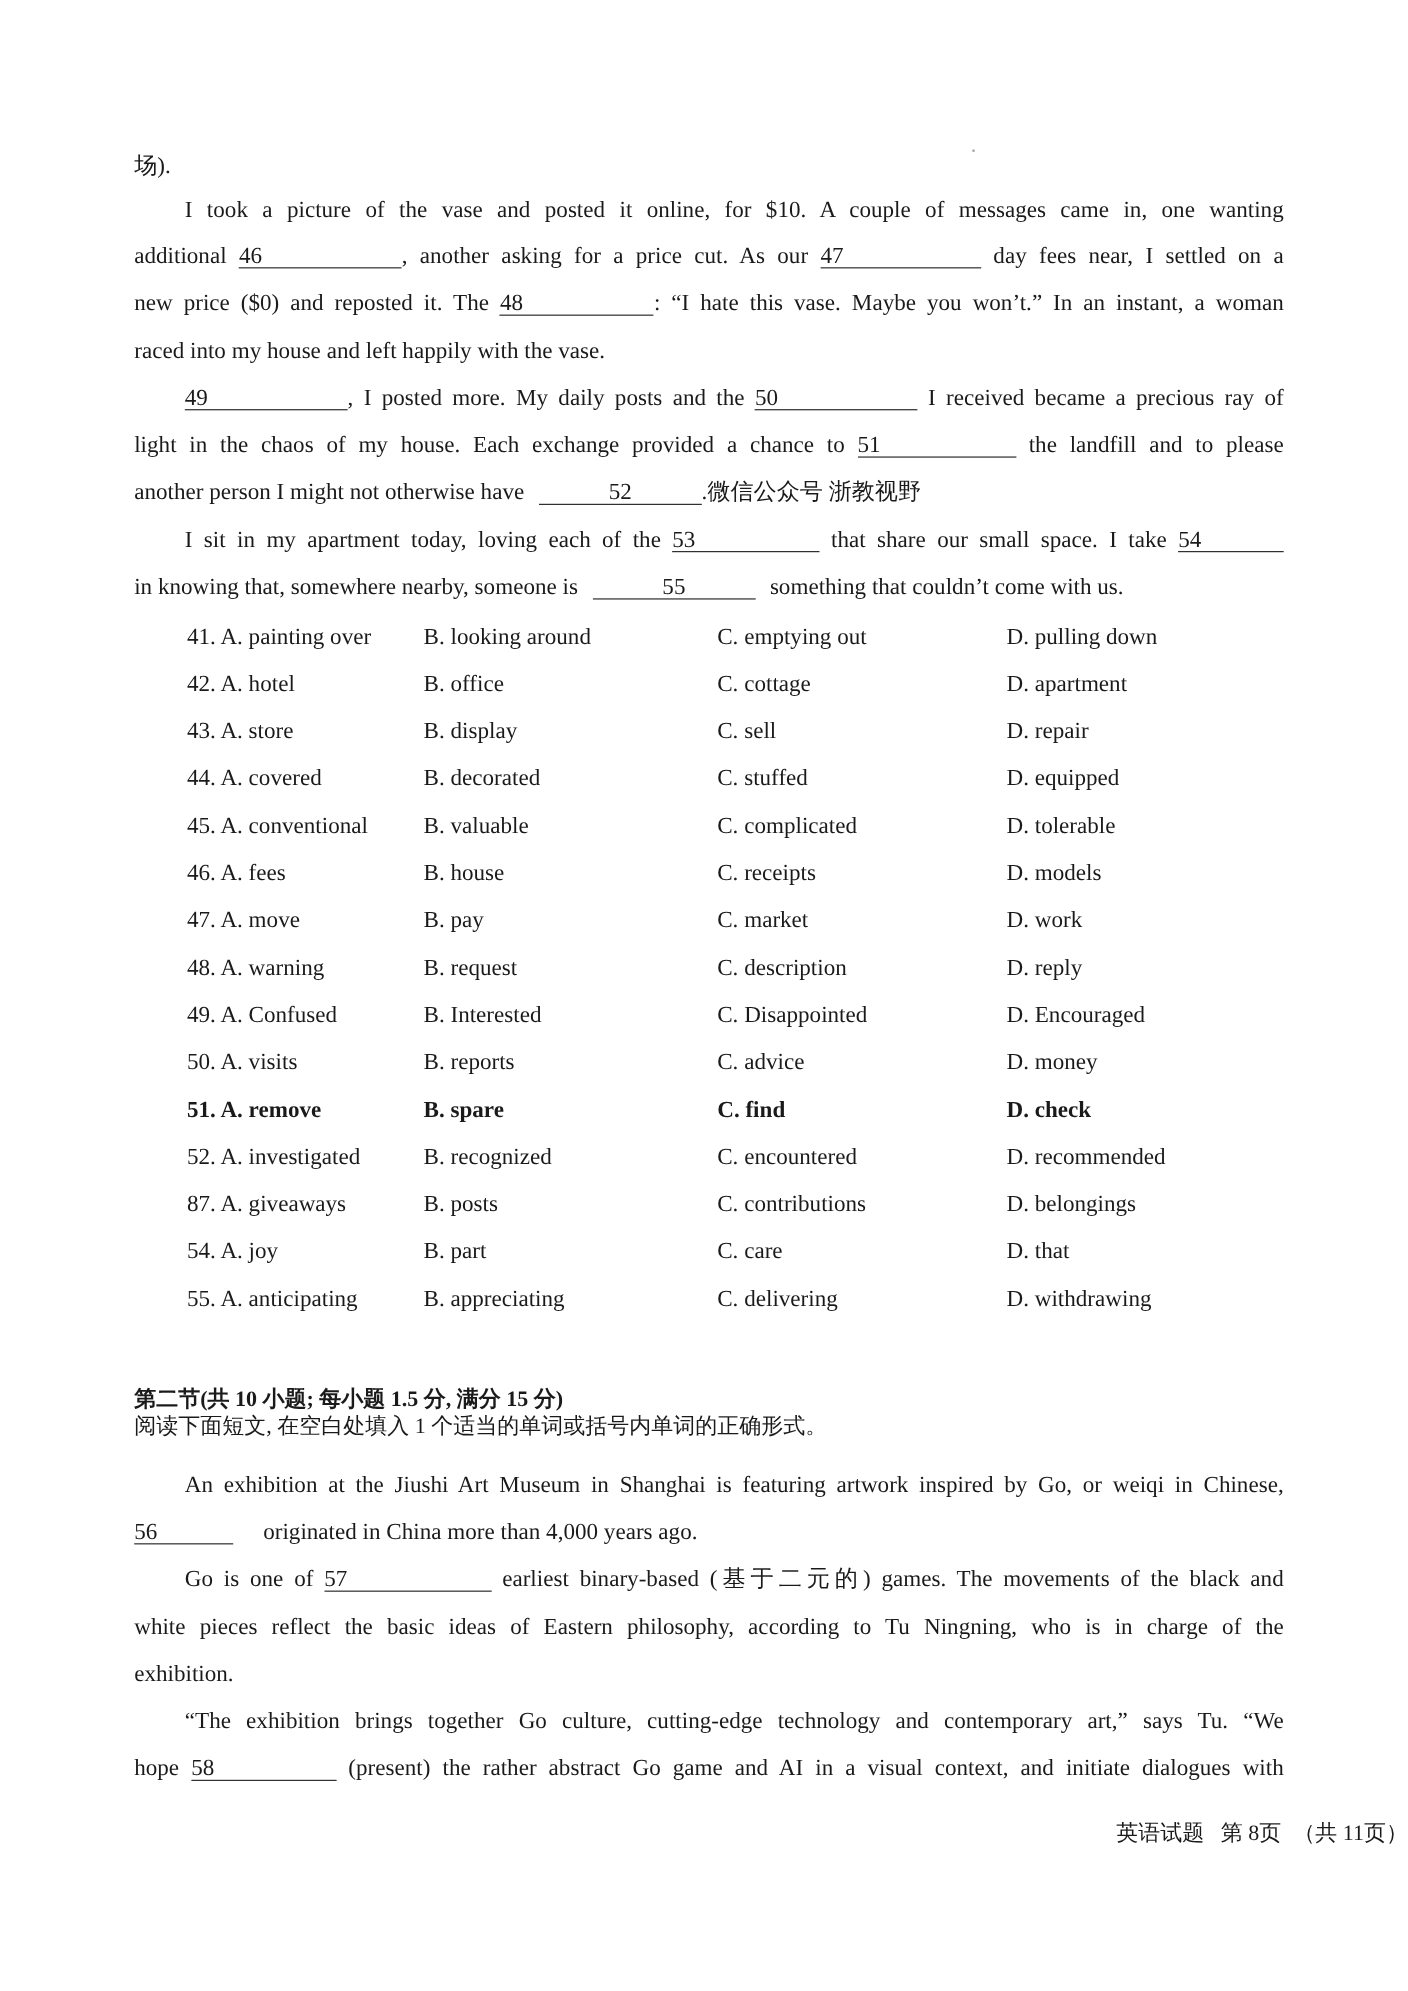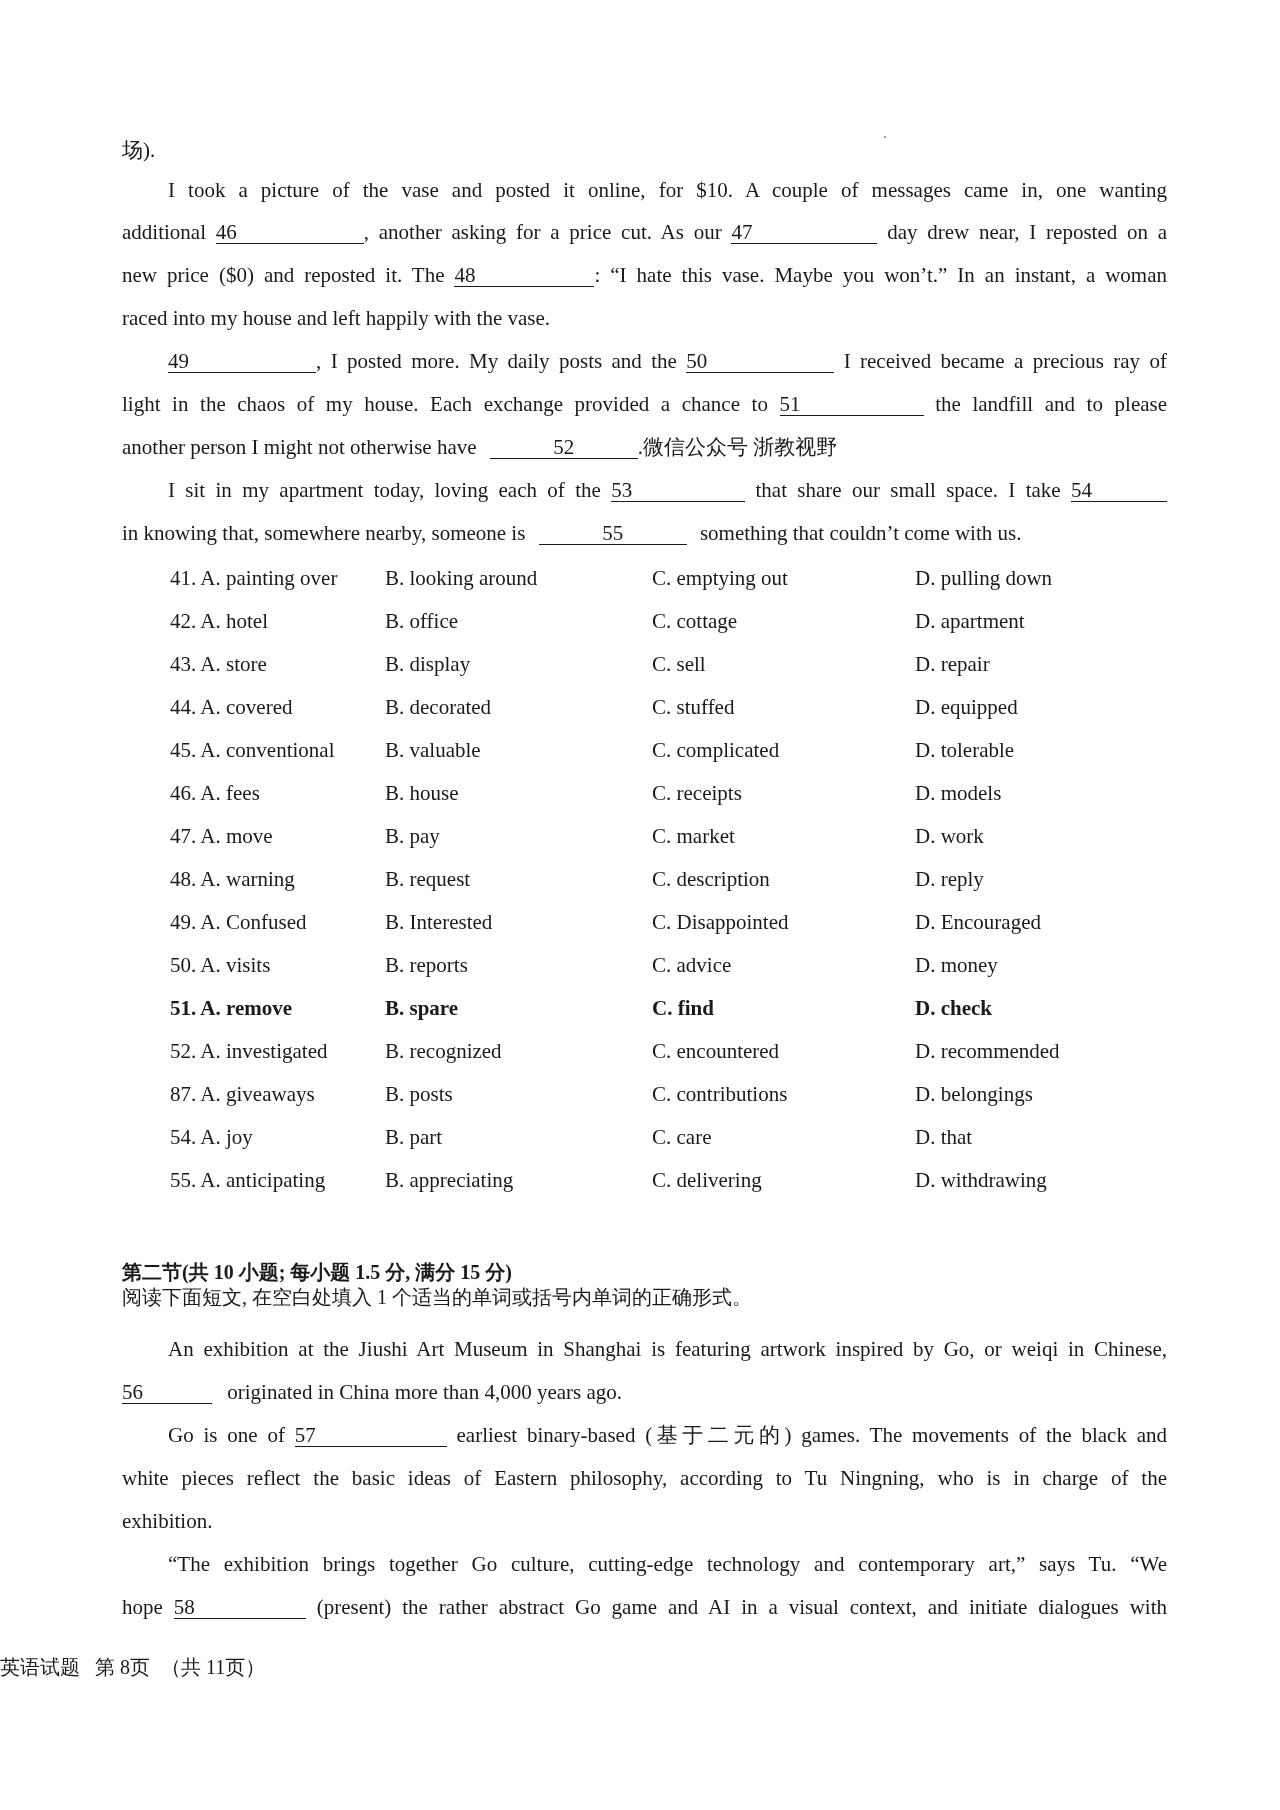--- a/index.html
+++ b/index.html
@@ -21,21 +21,21 @@
   }
   .blank.left { text-align: left; }
   .opt-row { position: absolute; left: 122px; width: 1100px; font-size: 21px; line-height: 28px; height: 28px; white-space: nowrap; }
   .opt { position: absolute; top: 0; }
   .opt.a { left: 0; margin-left: 48px; }
   .opt.b { left: 263px; }
   .opt.c { left: 530px; }
   .opt.d { left: 793px; }
   .heading { font-weight: bold; margin-top: 10px; }
   .footer {
-    position: absolute; left: 0; width: 1280px; text-align: left;
+    position: absolute; left: 0; width: 1280px; text-align: right;
     font-size: 20px; line-height: 28px;
   }
   .dot { position: absolute; width: 2px; height: 2px; background: #999; }
 </style>
 </head>
 <body>
 
 <div>
 
   <div class="dot" style="left:884px; top:136px;"></div>
@@ -45,21 +45,21 @@
   </div>
 
   <div class="line just indent" style="top:176px;">
     <span>I took a picture of the vase and posted it online, for $10. A couple of messages came in, one wanting</span>
   </div>
 
   <div class="line just" style="top:218px;">
     <span>additional</span>
     <span class="blank" style="width:148px;">46</span><span>, another asking for a price cut. As our</span>
     <span class="blank" style="width:146px;">47</span>
-    <span>day drew near, I reposted on a</span>
+    <span>day fees near, I settled on a</span>
   </div>
 
   <div class="line just" style="top:261px;">
     <span>new price ($0) and reposted it. The</span>
     <span class="blank" style="width:140px;">48</span><span>: “I hate this vase. Maybe you won’t.” In an instant, a woman</span>
   </div>
 
   <div class="line" style="top:304px;">
     <span>raced into my house and left happily with the vase.</span>
   </div>
@@ -188,21 +188,21 @@
   </div>
 
   <div class="line heading" style="top:1248px; font-size:20px;">第二节(共 10 小题; 每小题 1.5 分, 满分 15 分)</div>
   <div class="line" style="top:1283px; font-size:20px;">阅读下面短文, 在空白处填入 1 个适当的单词或括号内单词的正确形式。</div>
 
   <div class="line just indent" style="top:1335px;">
     <span>An exhibition at the Jiushi Art Museum in Shanghai is featuring artwork inspired by Go, or weiqi in Chinese,</span>
   </div>
   <div class="line" style="top:1378px;">
     <span class="blank left" style="width:90px;">56</span>
-    <span style="margin-left:10px;text-align:center;">originated in China more than 4,000 years ago.</span>
+    <span style="margin-left:22px;text-align:center;">originated in China more than 4,000 years ago.</span>
   </div>
 
   <div class="line just indent" style="top:1421px;">
     <span>Go is one of</span>
     <span class="blank" style="width:152px;">57</span>
     <span>earliest binary-based (基于二元的) games. The movements of the black and</span>
   </div>
   <div class="line just" style="top:1464px;">
     <span>white pieces reflect the basic ideas of Eastern philosophy, according to Tu Ningning, who is in charge of the</span>
   </div>

